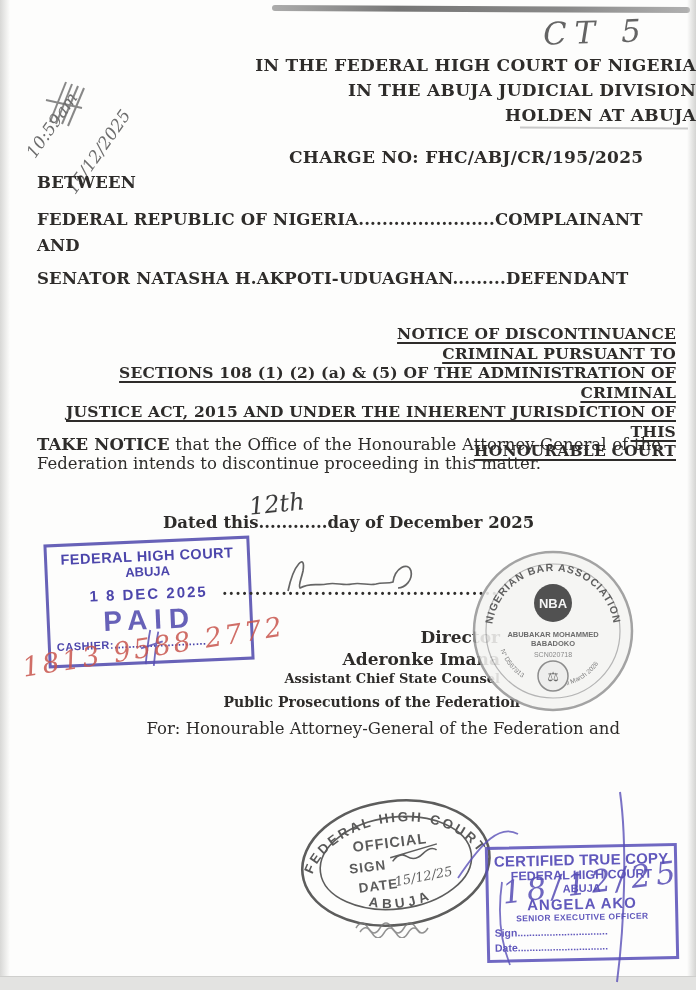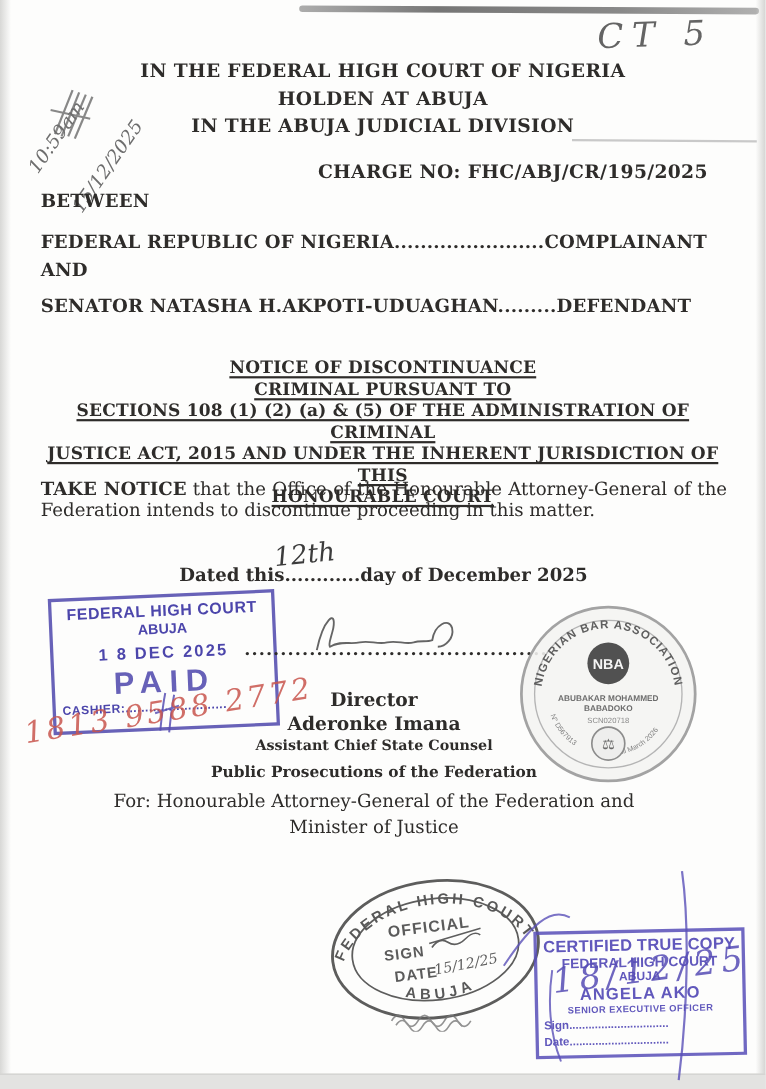--- a/index.html
+++ b/index.html
@@ -1,20 +1,20 @@
 <!DOCTYPE html>
 <html><head>
 <meta charset="utf-8">
 <style>
   html,body{margin:0;padding:0;background:#dedede;}
   .page{position:relative;width:696px;height:990px;background:#fdfdfc;overflow:hidden;
         font-family:"DejaVu Serif","Liberation Serif",serif;color:#2e2c2a;}
   .abs{position:absolute;}
   .b{font-weight:bold;}
-  .center{text-align:center;}
+  .center{text-align:right;}
   .u{text-decoration:underline;text-decoration-thickness:1.5px;text-underline-offset:3px;}
   .hand{font-family:"DejaVu Serif",serif;font-style:italic;}
   .hdr{font-size:17px;line-height:25px;letter-spacing:.3px;}
   .party{font-size:16.5px;letter-spacing:.2px;}
   .titleblk{font-size:15.5px;line-height:19.5px;letter-spacing:.2px;}
   .bodytxt{font-size:16.5px;line-height:19px;text-align:justify;}
   
   .paid-stamp{left:46px;top:540px;width:206px;height:124px;border:3px solid rgba(62,55,165,.85);
     transform:rotate(-2.5deg);color:#3e37a5;font-family:"Liberation Sans",sans-serif;
     font-weight:bold;text-align:center;padding-top:5px;box-sizing:border-box;opacity:.92;}
@@ -56,22 +56,22 @@
         <path d="M22,46 L38,8"></path>
         <path d="M28,48 L44,10"></path>
         <path d="M6,22 L42,30"></path>
     </g>
   </svg>
   <div class="abs hand" style="left:22px;top:150px;font-size:17px;color:#6e6e6e;transform:rotate(-55deg);transform-origin:left top;">10:59am</div>
   <div class="abs hand" style="left:62px;top:186px;font-size:17px;color:#6e6e6e;transform:rotate(-55deg);transform-origin:left top;">15/12/2025</div>
 
   <div class="abs hdr b center" style="left:0;top:53px;width:696px;">
     <div>IN THE FEDERAL HIGH COURT OF NIGERIA</div>
+    <div>IN THE ABUJA JUDICIAL DIVISION</div>
     <div>HOLDEN AT ABUJA</div>
-    <div>IN THE ABUJA JUDICIAL DIVISION</div>
   </div>
 
   <div class="abs b" style="left:289px;top:147px;font-size:17px;letter-spacing:.3px;">CHARGE NO: FHC/ABJ/CR/195/2025</div>
 
   <div class="abs b party" style="left:37px;top:173px;">BETWEEN</div>
   <div class="abs b party" style="left:37px;top:210px;">FEDERAL REPUBLIC OF NIGERIA.......................COMPLAINANT</div>
   <div class="abs b party" style="left:37px;top:236px;">AND</div>
   <div class="abs b party" style="left:37px;top:269px;">SENATOR NATASHA H.AKPOTI-UDUAGHAN.........DEFENDANT</div>
 
   <div class="abs b center titleblk" style="left:20px;top:324px;width:656px;">
@@ -110,21 +110,20 @@
 
   <svg class="abs" style="left:272px;top:551px;" width="160" height="44" viewBox="0 0 160 44">
     <path d="M16,40 C22,12 34,2 31,20 C29,29 26,35 28,37 C38,31 46,35 55,33 C64,31 71,35 80,33 C89,31 96,35 104,33 C110,31 116,33 121,31 C123,17 136,10 139,20 C141,29 133,37 126,37" stroke="#4a4a4a" stroke-width="1.7" fill="none" opacity=".85"></path>
   </svg>
   <div class="abs b" style="left:222px;top:580px;font-size:16px;letter-spacing:1px;">..........................................</div>
   <div class="abs b center" style="left:180px;top:627px;width:320px;font-size:17px;">Director</div>
   <div class="abs b center" style="left:180px;top:649px;width:320px;font-size:17px;">Aderonke Imana</div>
   <div class="abs b center" style="left:180px;top:671px;width:320px;font-size:13px;">Assistant Chief State Counsel</div>
   <div class="abs b center" style="left:160px;top:694px;width:360px;font-size:14px;">Public Prosecutions of the Federation</div>
   <div class="abs center" style="left:60px;top:719px;width:560px;font-size:16.5px;">For: Honourable Attorney-General of the Federation and</div>
-  <div class="abs center" style="left:60px;top:742px;width:560px;font-size:16.5px;">Minister of Justice</div>
 
   <svg class="abs" style="left:470px;top:548px;opacity:.88;" width="166" height="166" viewBox="0 0 166 166">
     <defs>
       <path id="nbaTop" d="M 22,84 A 61,61 0 0 1 144,84"></path>
       <path id="nbaBot" d="M 30,101 A 56,56 0 0 0 136,101"></path>
     </defs>
     <circle cx="83" cy="83" r="79" fill="#f4f4f2" stroke="#979797" stroke-width="2.5"></circle>
     <circle cx="83" cy="83" r="67" fill="none" stroke="#ababab" stroke-width="1.2"></circle>
     <text font-family="Liberation Sans,sans-serif" font-size="10.5" font-weight="bold" fill="#4a4a4a" letter-spacing="1">
       <textPath href="#nbaTop" startOffset="50%" text-anchor="middle">NIGERIAN BAR ASSOCIATION</textPath>

